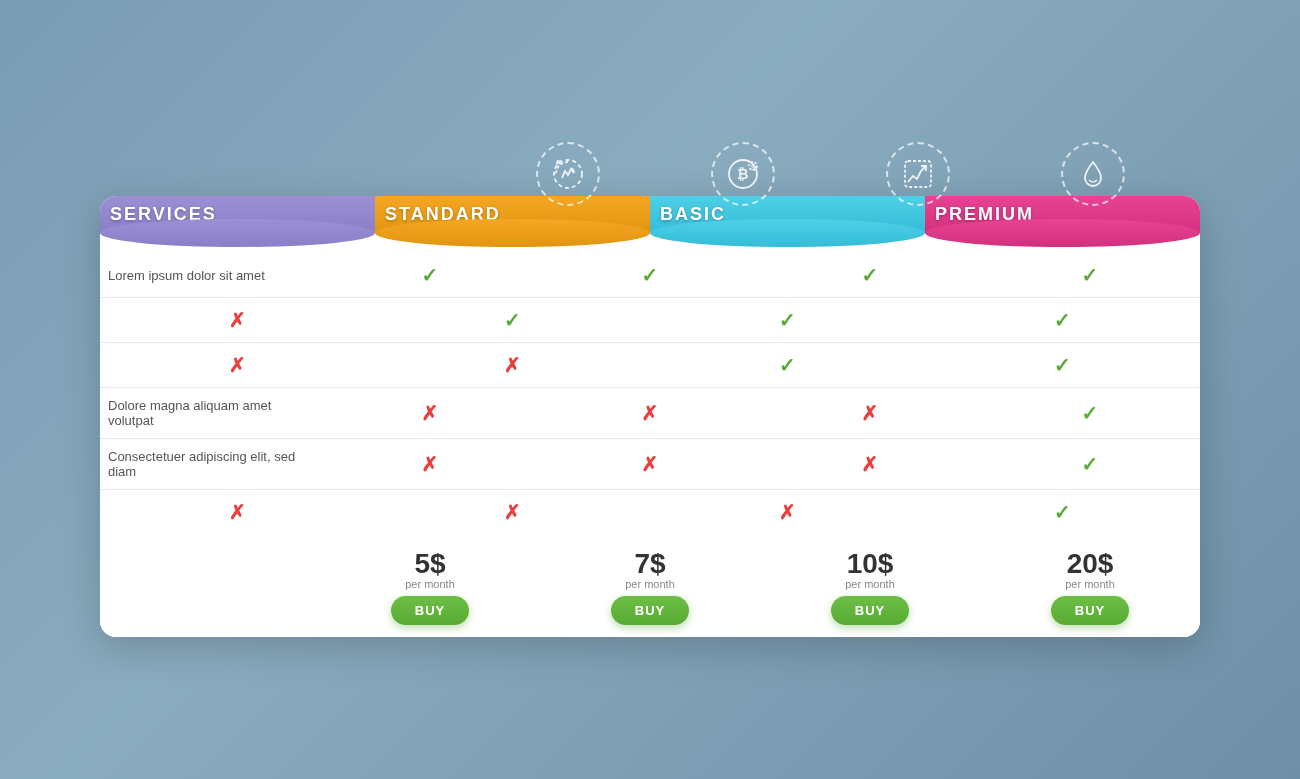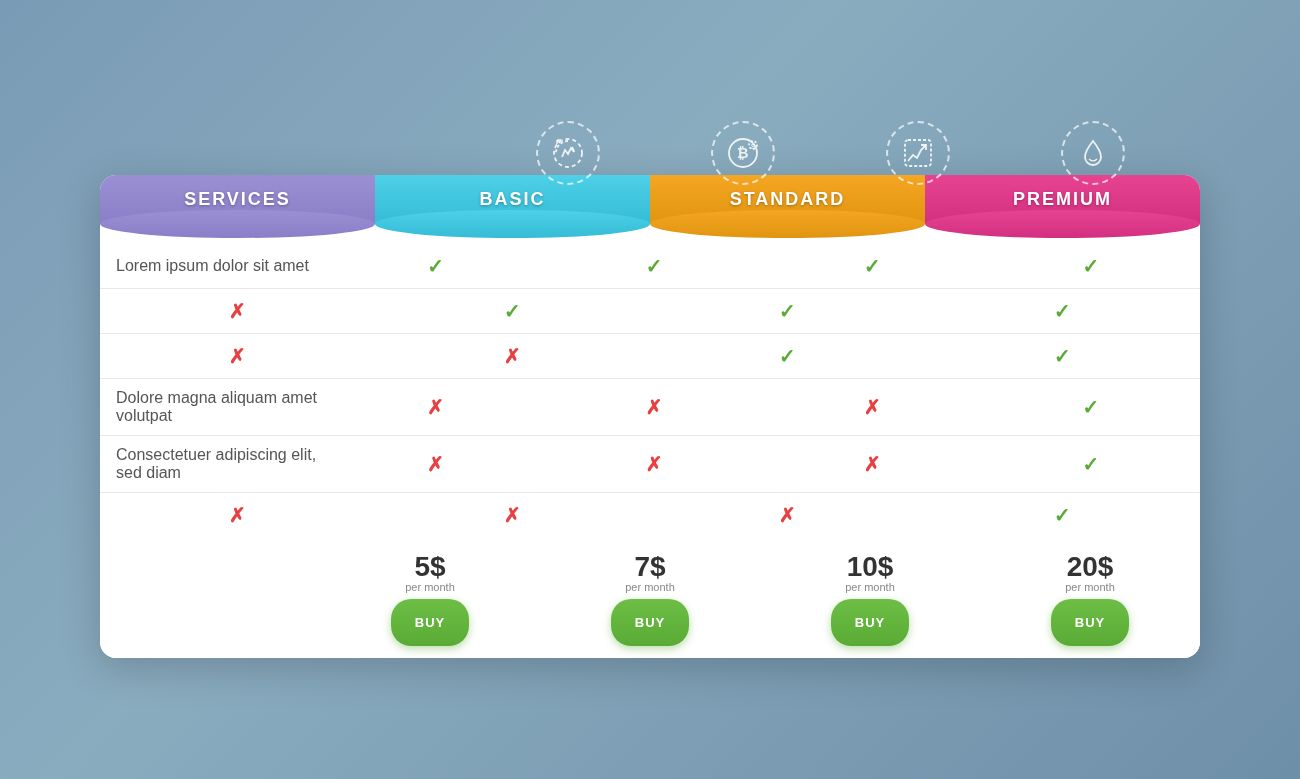--- a/index.html
+++ b/index.html
@@ -66,23 +66,23 @@
     
     .tabs-row {
       display: flex;
       width: 100%;
     }
 
     .tab {
       flex: 1;
       display: flex;
       flex-direction: column;
-      align-items: center;
-      justify-content: center;
-      padding: 14px 10px;
+      align-items: flex-start;
+      justify-content: center;
+      padding: 8px 10px;
       position: relative;
       border-radius: 0;
     }
 
     .tab-services {
       background: linear-gradient(180deg, #9b8fd4 0%, #8a7ec8 100%);
       border-radius: 16px 0 0 0;
     }
     .tab-starter {
       background: linear-gradient(180deg, #6dbe45 0%, #5aab35 100%);
@@ -146,22 +146,22 @@
       flex: 1;
       display: flex;
       align-items: center;
       justify-content: center;
       padding: 10px 8px;
       min-height: 44px;
     }
 
     .cell-service {
       justify-content: flex-start;
-      padding-left: 16px;
-      font-size: 16px;
+      padding-left: 8px;
+      font-size: 13px;
       color: #555;
     }
 
     .check-green {
       color: #5aab35;
       font-size: 20px;
       font-weight: bold;
     }
 
     .cross-red {
@@ -198,21 +198,21 @@
       color: #888;
       margin-top: 0;
       margin-bottom: 6px;
     }
 
     .buy-btn {
       background: linear-gradient(180deg, #6dbe45, #5aab35);
       color: white;
       border: none;
       border-radius: 20px;
-      padding: 16px 24px;
+      padding: 7px 24px;
       font-size: 13px;
       font-weight: bold;
       cursor: pointer;
       letter-spacing: 1px;
       box-shadow: 0 3px 8px rgba(90,171,53,0.4);
     }
 
     .pricing-cell-empty {
       flex: 1;
     }
@@ -262,25 +262,25 @@
       </div>
     </div>
   </div>
 
   <div class="table-card">
 
     <div class="tabs-row">
       <div class="tab tab-services">
         <span class="tab-label">SERVICES</span>
       </div>
+      <div class="tab tab-standard">
+        <span class="tab-label">STANDARD</span>
+      </div>
       <div class="tab tab-basic">
         <span class="tab-label">BASIC</span>
-      </div>
-      <div class="tab tab-standard">
-        <span class="tab-label">STANDARD</span>
       </div>
       <div class="tab tab-premium">
         <span class="tab-label">PREMIUM</span>
       </div>
     </div>
 
     <div class="table-body">
 
       <div id="service-rows">
           <div class="data-row">

